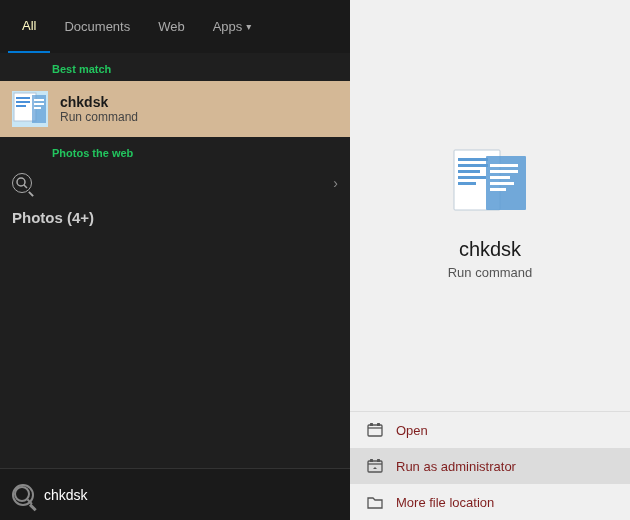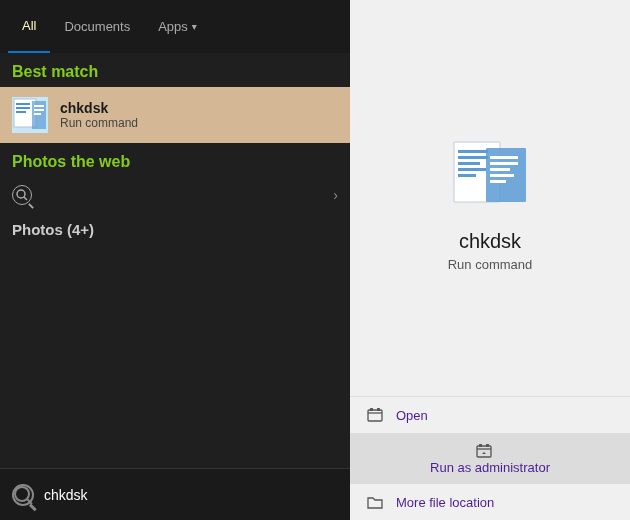--- a/index.html
+++ b/index.html
@@ -58,24 +58,25 @@
     }
 
     
     .content {
       flex: 1;
       overflow-y: auto;
       padding: 0;
     }
 
     .section-label {
-      color: #84cc16;
-      font-size: 16px;
+      color: #22c55e;
+      font-size: 11px;
       font-weight: 600;
       padding: 10px 12px 6px 12px;
+      margin-left: 40px;
     }
 
     
     .best-match-item {
       display: flex;
       align-items: center;
       background: #d4b896;
       padding: 10px 12px;
       cursor: pointer;
       margin: 0;
@@ -234,29 +235,28 @@
     .context-menu {
       width: 100%;
       background: #f0f0f0;
       border-top: 1px solid #ddd;
     }
     .context-menu-item {
       display: flex;
       align-items: center;
       padding: 9px 16px;
       cursor: pointer;
-      color: #4c1d95;
+      color: #7f1d1d;
       font-size: 13px;
     }
     .context-menu-item:hover, .context-menu-item.highlighted {
       background: #e0e0e0;
     }
     .context-menu-item.highlighted {
       background: #dcdcdc;
-      flex-direction: column;
     }
     .context-icon {
       width: 18px;
       height: 18px;
       margin-right: 12px;
       flex-shrink: 0;
       display: flex;
       align-items: center;
       justify-content: center;
       color: #555;
@@ -277,20 +277,23 @@
 <body>
 
 <div class="search-panel">
 
   <div class="tabs">
     <div class="tab active">
       <span>All</span>
     </div>
     <div class="tab">
       <span>Documents</span>
+    </div>
+    <div class="tab">
+      <span>Web</span>
     </div>
     <div class="tab tab-more">
       <span>Apps</span>
       <span class="chevron">▾</span>
     </div>
   </div>
 
   <div class="content">
     <div class="section-label">Best match</div>
 

